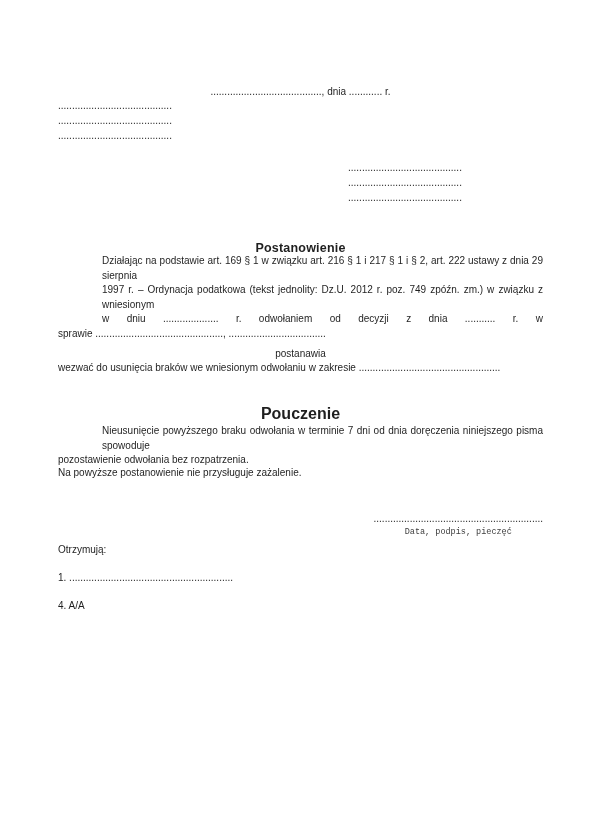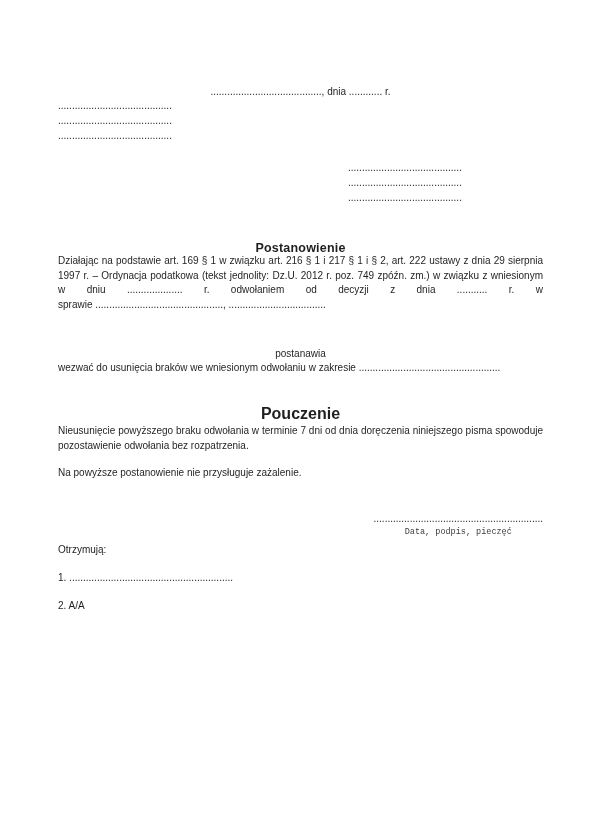--- a/index.html
+++ b/index.html
@@ -13,21 +13,21 @@
     color: #1f1f1f;
     overflow: hidden;
   }
   .abs { position: absolute; }
   .col { left: 58px; width: 485px; }
   .tr { text-align: center; }
   .tc { text-align: center; margin-top: 16px; }
   .b  { font-weight: 700; }
   .lh15 { line-height: 15px; }
   .par  { line-height: 14.6px; }
-  .jl   { text-align: justify; text-align-last: justify; }
+  .jl   { text-align: justify; text-align-last: justify; margin-left: 44px; }
   .title { font-size: 12.5px; line-height: 15px; letter-spacing: 0.2px; }
   .heading { font-size: 16px; }
   .sig { right: 57px; text-align: center; }
   .sig-dots { line-height: 15px; white-space: nowrap; }
   .sig-cap { font-size: 8.5px; line-height: 13px; color: #3d3d3d; font-family: Liberation Mono, monospace; }
   .nowrap { white-space: nowrap; }
 </style>
 </head>
 <body>
 
@@ -70,15 +70,15 @@
 
   <div class="abs col lh15" style="top:465px">Na powyższe postanowienie nie przysługuje zażalenie.</div>
 
   <div class="abs sig" style="top:511px">
     <div class="sig-dots">.............................................................</div>
     <div class="sig-cap">Data, podpis, pieczęć</div>
   </div>
 
   <div class="abs lh15" style="left:58px; top:542px">Otrzymują:</div>
   <div class="abs lh15 nowrap" style="left:58px; top:570px">1. ...........................................................</div>
-  <div class="abs lh15 nowrap" style="left:58px; top:598px">2. A/A</div>
+  <div class="abs lh15 nowrap" style="left:58px; top:598px">4. A/A</div>
 
 </div>
 
 </body></html>

